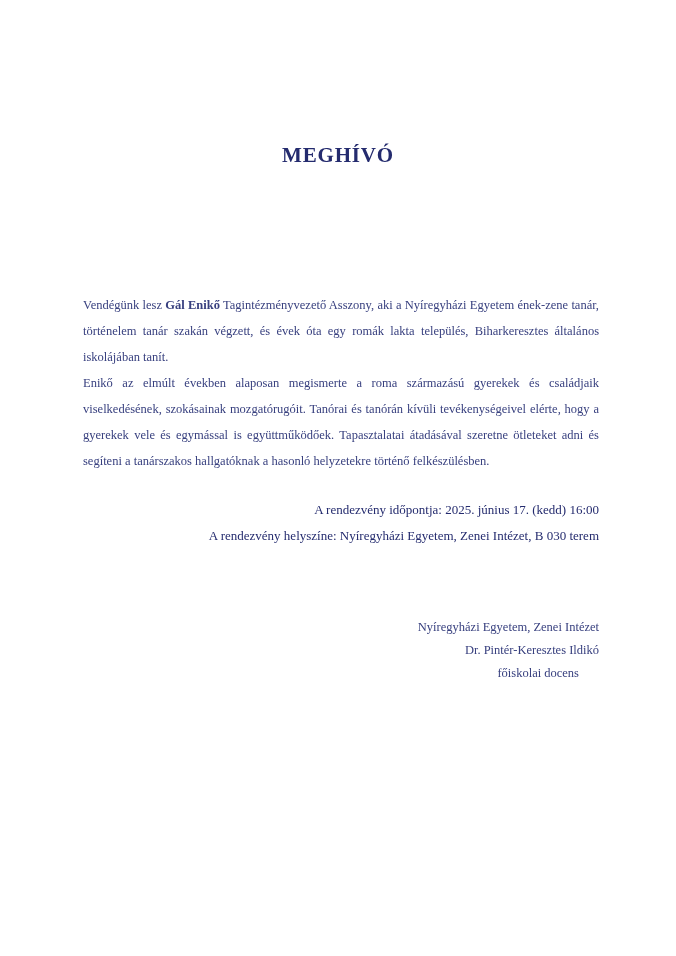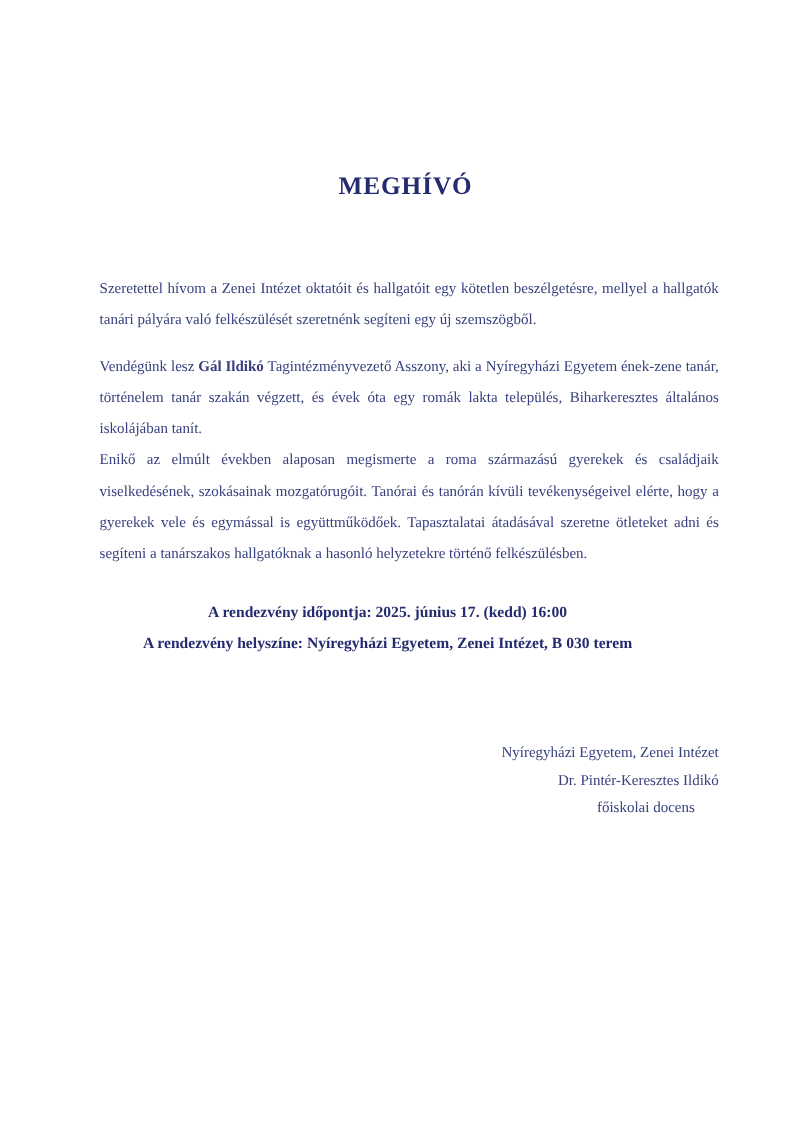--- a/index.html
+++ b/index.html
@@ -29,26 +29,26 @@
     line-height: 26px;
     text-align: justify;
     color: #38407f;
   }
   .body-text p { margin: 0; }
   .p-intro  { top: 227px; }
   .p-guest  { top: 292px; }
   .guest-name { font-weight: bold; }
   .event-block {
     position: absolute;
-    top: 497px; left: 65px; width: 516px;
+    top: 497px; left: 83px; width: 516px;
     font-size: 13px;
-    font-weight: bold;
+    font-weight: normal;
     line-height: 26px;
     color: #242b6e;
-    text-align: center;
+    text-align: right;
   }
   .event-block div { margin: 0; }
   .signature-block {
     position: absolute;
     top: 616px;
     left: 83px; width: 516px;
     font-size: 12.5px;
     line-height: 23px;
     text-align: right;
     color: #38407f;
@@ -84,26 +84,23 @@
     color: #141414;
   }
 </style>
 </head>
 <body>
 
 <div class="page">
 
   <h1 class="doc-title">MEGHÍVÓ</h1>
 
-  <div class="body-text p-intro">
-    <p>Szeretettel hívom a Zenei Intézet oktatóit és hallgatóit egy kötetlen beszélgetésre, mellyel a hallgatók tanári pályára való felkészülését szeretnénk segíteni egy új szemszögből.</p>
-  </div>
 
   <div class="body-text p-guest">
-    <p><span>Vendégünk lesz </span><span class="guest-name">Gál Ildikó</span><span> Tagintézményvezető Asszony, aki a Nyíregyházi Egyetem ének-zene tanár, történelem tanár szakán végzett, és évek óta egy romák lakta település, Biharkeresztes általános iskolájában tanít.</span></p>
+    <p><span>Vendégünk lesz </span><span class="guest-name">Gál Enikő</span><span> Tagintézményvezető Asszony, aki a Nyíregyházi Egyetem ének-zene tanár, történelem tanár szakán végzett, és évek óta egy romák lakta település, Biharkeresztes általános iskolájában tanít.</span></p>
     <p>Enikő az elmúlt években alaposan megismerte a roma származású gyerekek és családjaik viselkedésének, szokásainak mozgatórugóit. Tanórai és tanórán kívüli tevékenységeivel elérte, hogy a gyerekek vele és egymással is együttműködőek. Tapasztalatai átadásával szeretne ötleteket adni és segíteni a tanárszakos hallgatóknak a hasonló helyzetekre történő felkészülésben.</p>
   </div>
 
   <div class="event-block">
     <div>A rendezvény időpontja: 2025. június 17. (kedd) 16:00</div>
     <div>A rendezvény helyszíne: Nyíregyházi Egyetem, Zenei Intézet, B 030 terem</div>
   </div>
 
   <div class="signature-block">
     <div>Nyíregyházi Egyetem, Zenei Intézet</div>

